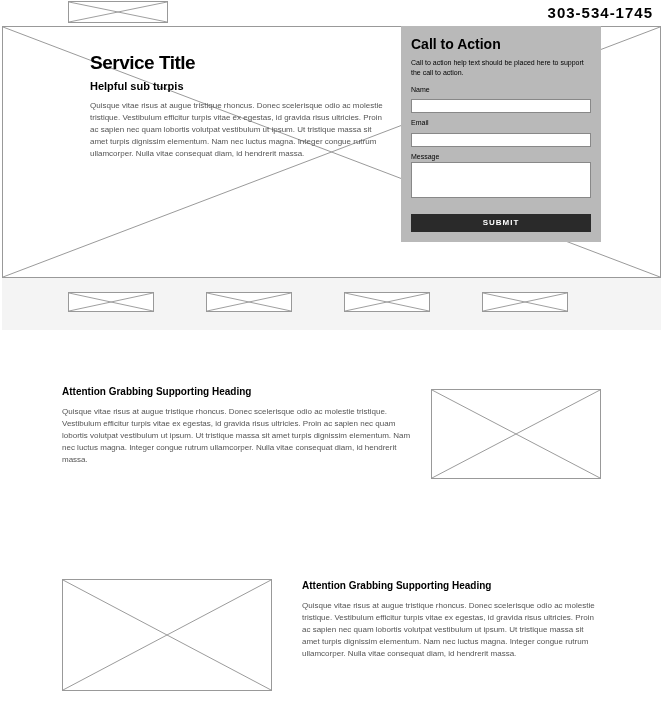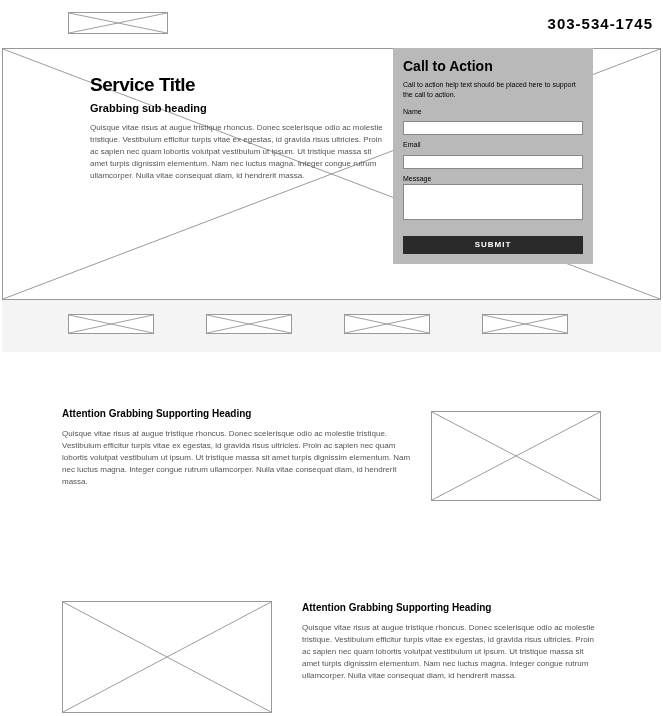--- a/index.html
+++ b/index.html
@@ -1,19 +1,19 @@
 <!DOCTYPE html>
 <html><head>
   <meta charset="utf-8">
   <style>
     * { margin: 0; padding: 0; box-sizing: border-box; }
     body { font-family: Arial, Helvetica, sans-serif; background: #fff; }
     .page { width: 663px; margin: 0 auto; }
     
-    .header { display: flex; padding: 12px 10px; align-items: center; }
+    .header { display: flex; padding: 1px 10px; align-items: center; }
     .header-logo { margin-left: 58px; }
     .header-phone { margin-left: auto; font-size: 15px; font-weight: bold; letter-spacing: 1px; }
     
     .placeholder-box {
       border: 1px solid #999;
       position: relative;
       background: #fff;
     }
     .placeholder-box svg { position: absolute; top: 0; left: 0; width: 100%; height: 100%; }
     .placeholder-box line { stroke: #999; stroke-width: 1; }
@@ -28,21 +28,21 @@
       width: 300px;
       margin-left: 28px;
     }
     .hero-content h1 { font-size: 19px; font-weight: bold; font-family: 'Arial Narrow', Arial, sans-serif; letter-spacing: -0.5px; margin-bottom: 6px; }
     .hero-content h2 { font-size: 11px; font-weight: bold; margin-bottom: 8px; }
     .hero-content p { font-size: 8px; color: #555; line-height: 1.5; }
     
     .cta-panel {
       position: absolute;
       top: 0;
-      right: 68px;
+      right: 60px;
       width: 200px;
       background: #b9b9b9;
       padding: 10px;
       z-index: 10;
     }
     .cta-panel h3 { font-size: 14px; font-weight: bold; font-family: 'Arial Narrow', Arial, sans-serif; margin-bottom: 6px; }
     .cta-panel .help { font-size: 7px; line-height: 1.4; margin-bottom: 8px; }
     .cta-panel label { display: block; font-size: 7px; margin-bottom: 2px; margin-top: 6px; }
     .cta-panel input { width: 100%; border: 1px solid #888; background: #fff; height: 14px; font-size: 8px; padding: 1px 3px; }
     .cta-panel textarea { width: 100%; border: 1px solid #888; background: #fff; height: 36px; font-size: 8px; padding: 2px 3px; resize: none; }
@@ -78,21 +78,21 @@
   <div class="hero-section">
     <div class="hero-bg placeholder-box">
       <svg viewBox="0 0 659 252" preserveAspectRatio="none">
           <line x1="0" y1="0" x2="659" y2="252"></line>
           <line x1="659" y1="0" x2="0" y2="252"></line>
         </svg>
     </div>
 
     <div class="hero-content">
       <h1>Service Title</h1>
-      <h2>Grabbing sub heading</h2>
+      <h2>Helpful sub turpis</h2>
       <p>Quisque vitae risus at augue tristique rhoncus. Donec scelerisque odio ac molestie tristique. Vestibulum efficitur turpis vitae ex egestas, id gravida risus ultricies. Proin ac sapien nec quam lobortis volutpat vestibulum ut ipsum. Ut tristique massa sit amet turpis dignissim elementum. Nam nec luctus magna. Integer congue rutrum ullamcorper. Nulla vitae consequat diam, id hendrerit massa.</p>
     </div>
 
     <div class="cta-panel">
       <h3>Call to Action</h3>
       <p class="help">Call to action help text should be placed here to support the call to action.</p>
       <label>Name</label>
       <input type="text" style="">
       <label>Email</label>
       <input type="text" style="">

